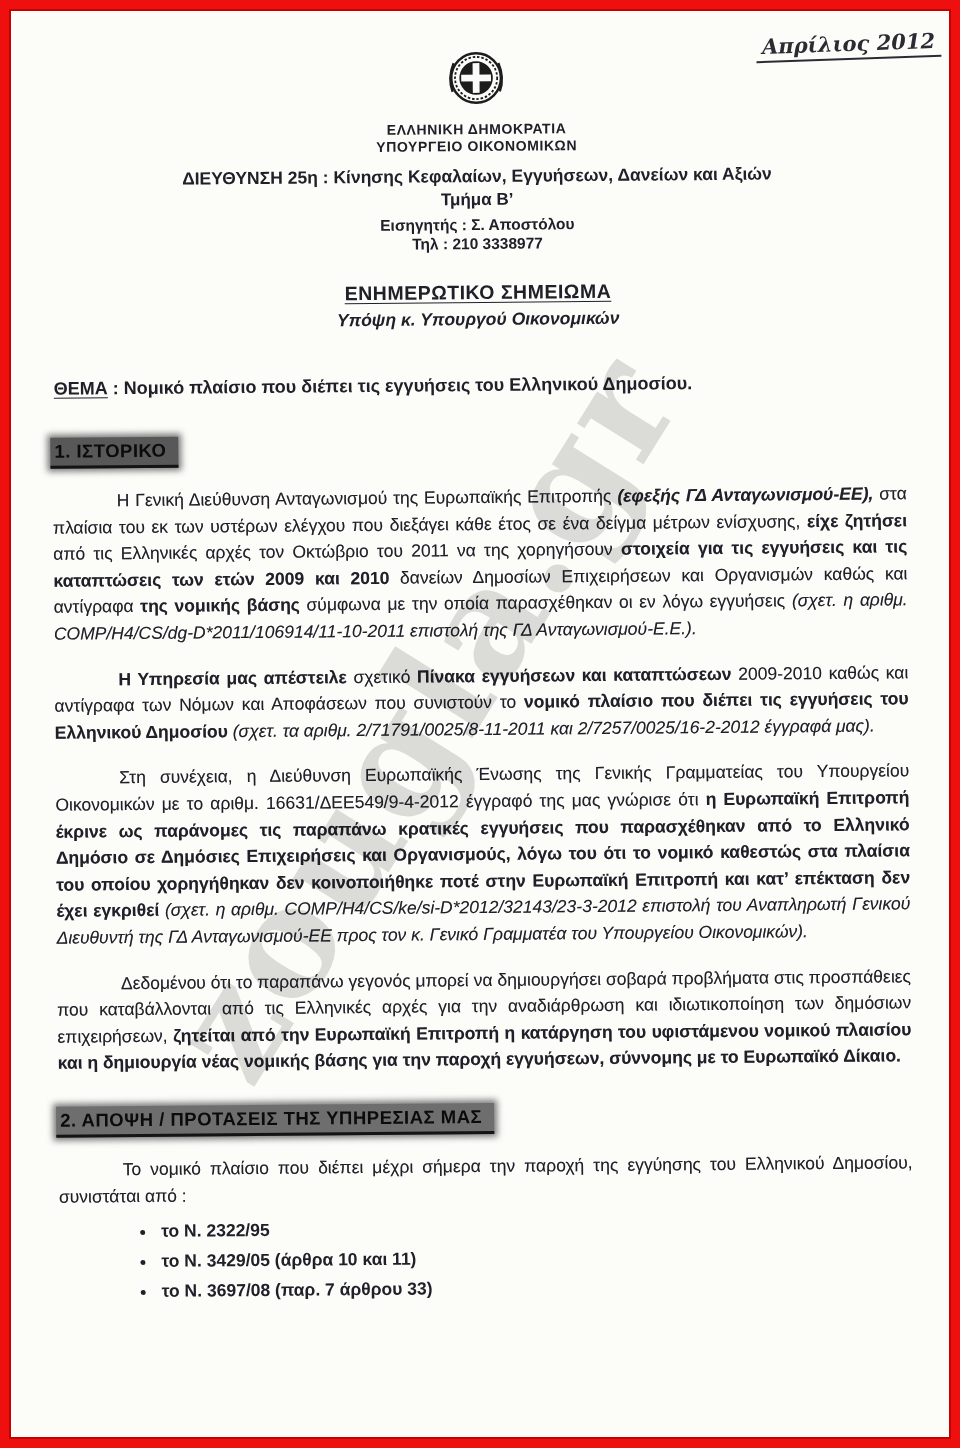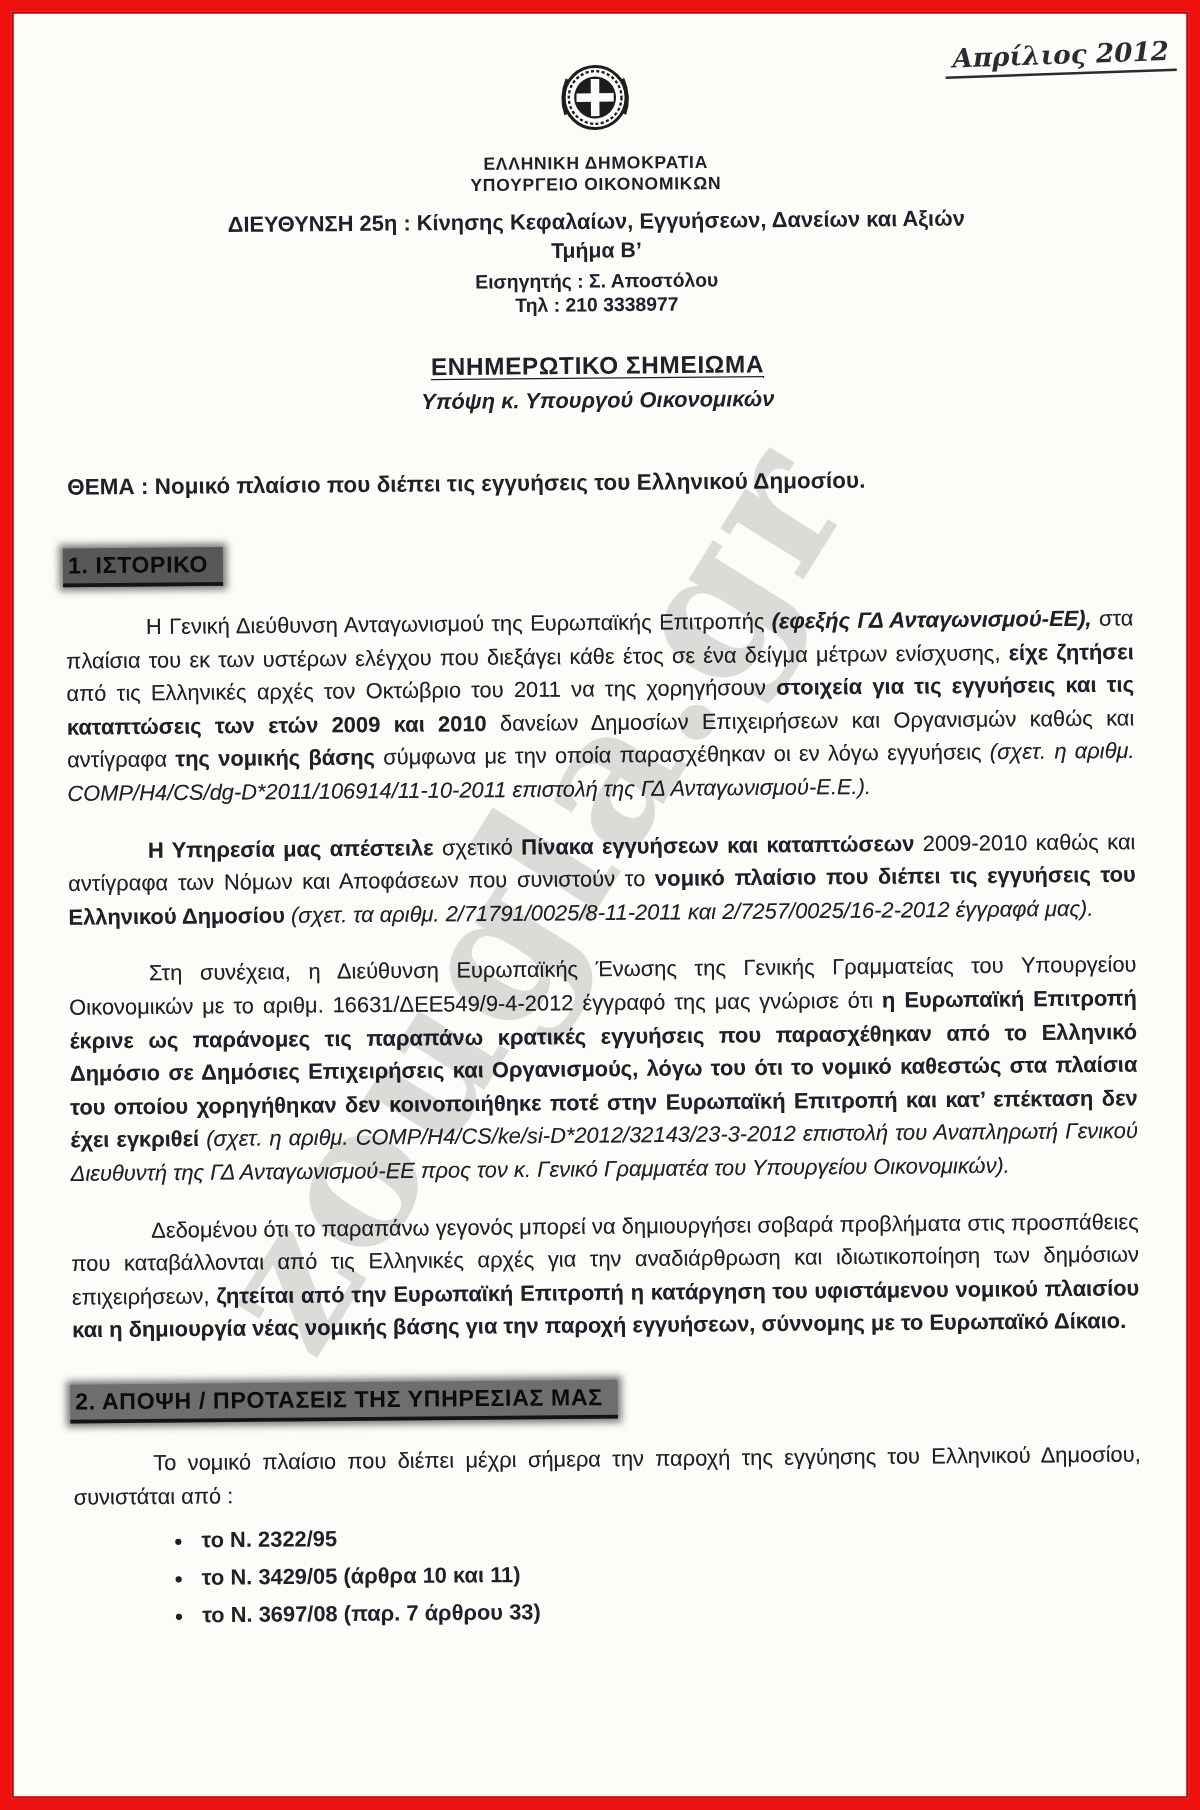--- a/index.html
+++ b/index.html
@@ -73,21 +73,21 @@
   .sec2-h { margin:30px 0 4px 0; }
   .para {
     margin:19px 2px 0 2px;
     text-align:justify;
     font-size:17.5px; line-height:1.52;
     text-indent:64px;
     text-shadow:0 0 0.4px rgba(20,20,30,0.35);
   }
   .b { font-weight:700; }
   .i { font-style:italic; }
-  .u { text-underline-offset:3px; }
+  .u { text-decoration:underline; text-underline-offset:3px; }
   ul.law-list { margin:12px 0 0 100px; padding:0; }
   ul.law-list li {
     font-weight:700; font-size:17.5px;
     margin:9px 0; padding-left:4px;
     list-style:disc;
   }
 </style>
 </head>
 <body>
 

